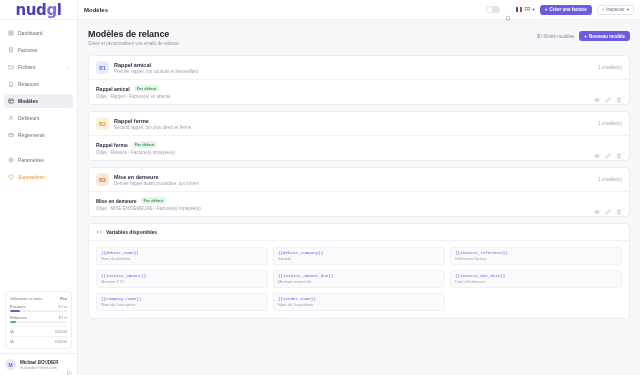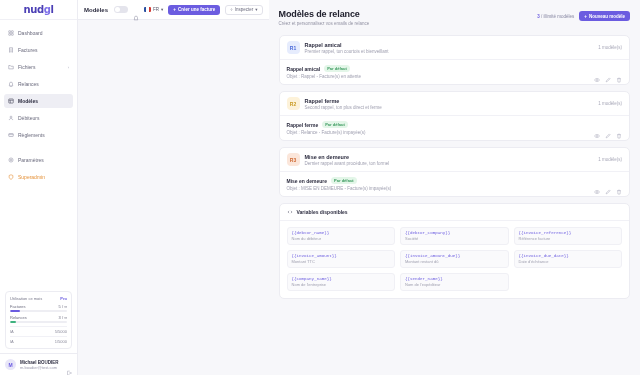--- a/index.html
+++ b/index.html
@@ -17,21 +17,21 @@
     background: #ffffff;
     border-right: 1px solid #ececf2;
     display: flex; flex-direction: column;
     flex: 0 0 78px;
   }
   .logo-wrap {
     height: 20px; display: flex; align-items: center; justify-content: center;
     border-bottom: 1px solid #f0f0f5;
   }
   .logo {
-    font-size: 10px; font-weight: 700; color: #4b3fb5; letter-spacing: -0.4px;
+    font-size: 15px; font-weight: 700; color: #4b3fb5; letter-spacing: -0.4px;
     font-family: "DejaVu Sans", sans-serif;
   }
   .logo .dot { color: #7c6ee8; }
   .nav { padding: 6px 4px 0 4px; flex: 0 0 auto; }
   .nav-item {
     display: flex; align-items: center; gap: 4px;
     height: 14px; padding: 0 4px; margin-bottom: 3px;
     border-radius: 3px; cursor: pointer;
   }
   .nav-item .lbl { font-size: 5px; color: #6a6a7d; white-space: nowrap; }
@@ -75,21 +75,21 @@
     background: #e8e6f8; color: #6b5ce0;
     font-size: 5px; font-weight: 700;
     display: flex; align-items: center; justify-content: center; flex: 0 0 11px;
   }
   .user-meta { min-width: 0; flex: 1 1 auto; }
   .user-name { font-size: 4.5px; font-weight: 700; color: #2d2d40; white-space: nowrap; overflow: hidden; }
   .user-mail { font-size: 4px; color: #9a9aac; white-space: nowrap; overflow: hidden; }
   .logout { width: 6px; height: 6px; flex: 0 0 6px; color: #b0b0c0; }
 
   
-  .main { flex: 1 1 auto; height: 375px; display: flex; flex-direction: row; min-width: 0; }
+  .main { flex: 1 1 auto; height: 375px; display: flex; flex-direction: column; min-width: 0; }
   .topbar {
     height: 20px; background: #fff; border-bottom: 1px solid #ececf2;
     display: flex; align-items: center; padding: 0 6px; gap: 6px;
   }
   .topbar-title { font-size: 6px; font-weight: 700; color: #2d2d40; }
   .topbar-right { margin-left: auto; display: flex; align-items: center; gap: 5px; }
   .toggle {
     width: 14px; height: 7px; border-radius: 4px; background: #e4e4ec;
     position: relative; flex: 0 0 14px;
   }

